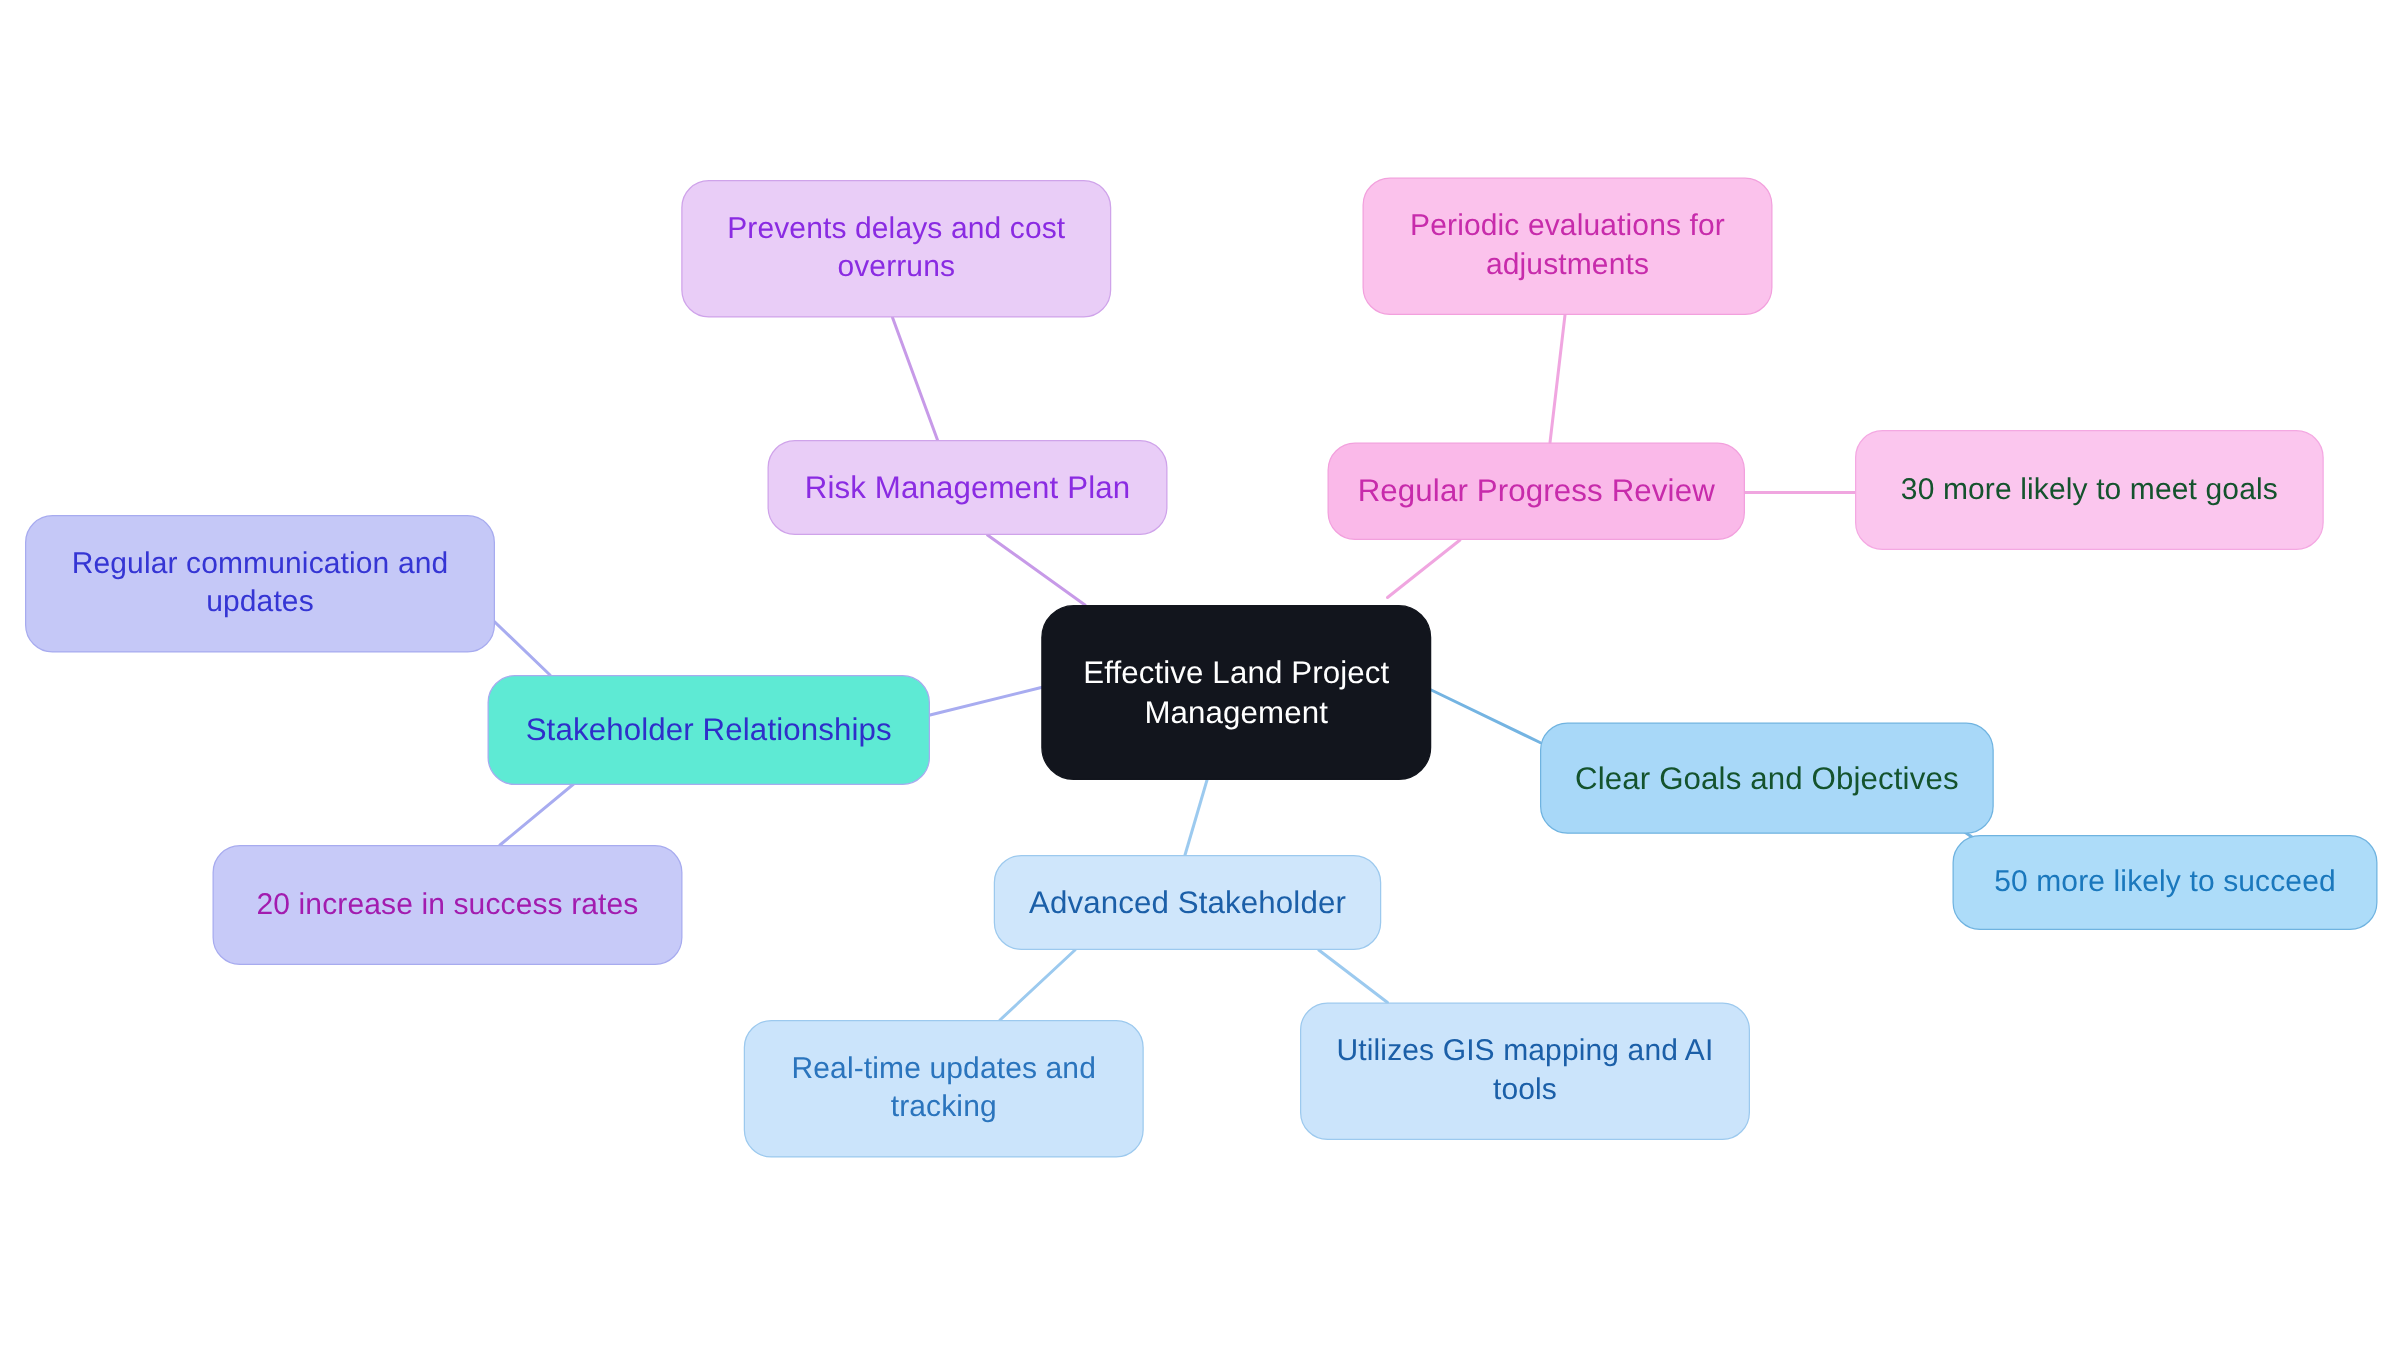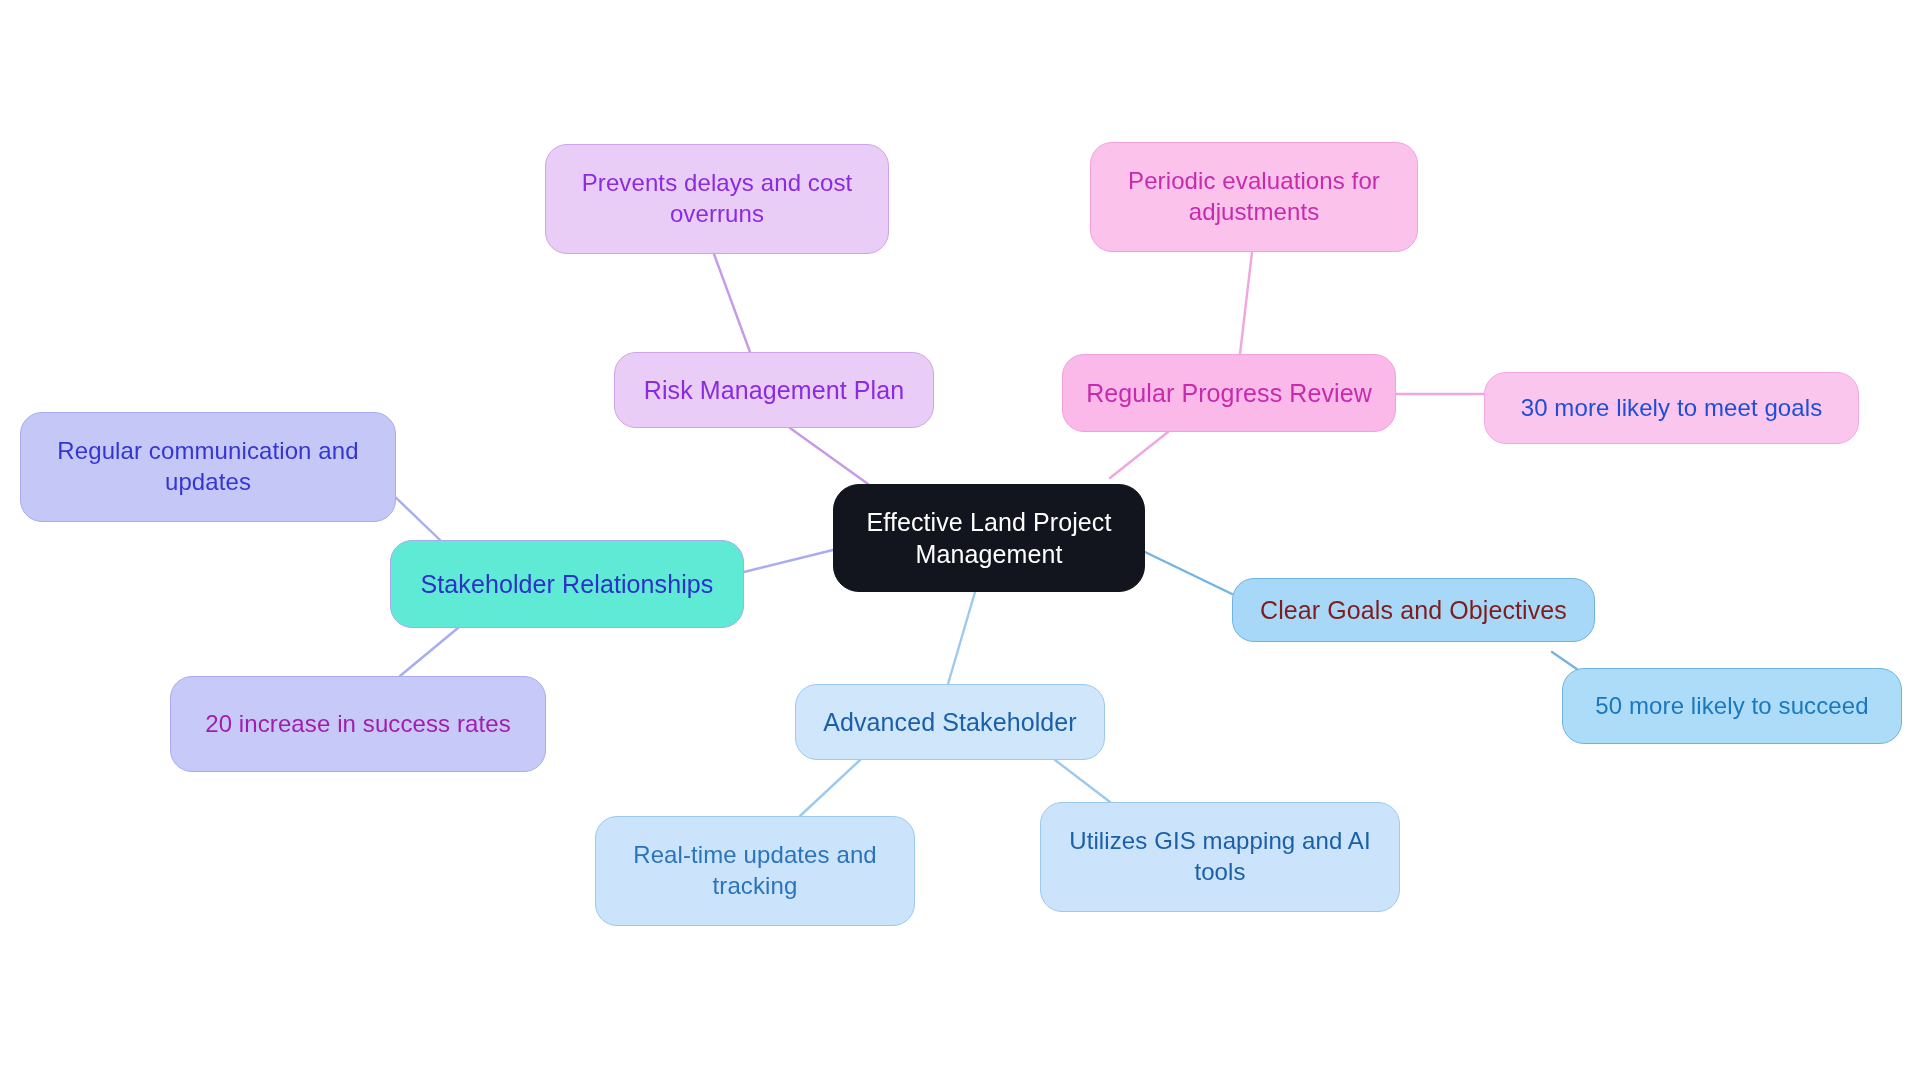--- a/index.html
+++ b/index.html
@@ -81,30 +81,30 @@
       <line x1="1145" y1="552" x2="1232" y2="594" stroke="#74b4e2"></line>
       <line x1="1552" y1="652" x2="1610" y2="692" stroke="#74b4e2"></line>
       <line x1="975" y1="592" x2="948" y2="684" stroke="#9ccaef"></line>
       <line x1="860" y1="760" x2="800" y2="816" stroke="#9ccaef"></line>
       <line x1="1055" y1="760" x2="1110" y2="802" stroke="#9ccaef"></line>
       <line x1="833" y1="550" x2="744" y2="572" stroke="#a8acf0"></line>
       <line x1="440" y1="540" x2="390" y2="492" stroke="#a8acf0"></line>
       <line x1="470" y1="618" x2="400" y2="676" stroke="#a8acf0"></line>
     </svg>
   <div id="node-layer">
-      <div class="node root" style="left: 833px; top: 484px; width: 312px; height: 108px; background: rgb(18, 21, 29); color: rgb(255, 255, 255); border-color: rgb(18, 21, 29);">Effective Land Project
+      <div class="node root" style="left: 833px; top: 484px; width: 312px; height: 140px; background: rgb(18, 21, 29); color: rgb(255, 255, 255); border-color: rgb(18, 21, 29);">Effective Land Project
 Management</div>
       <div class="node branch" style="left: 614px; top: 352px; width: 320px; height: 76px; background: rgb(233, 205, 247); color: rgb(138, 43, 226); border-color: rgb(207, 163, 234);">Risk Management Plan</div>
       <div class="node leaf" style="left: 545px; top: 144px; width: 344px; height: 110px; background: rgb(233, 205, 247); color: rgb(138, 43, 226); border-color: rgb(207, 163, 234);">Prevents delays and cost
 overruns</div>
       <div class="node branch" style="left: 1062px; top: 354px; width: 334px; height: 78px; background: rgb(250, 185, 233); color: rgb(199, 43, 171); border-color: rgb(242, 160, 221);">Regular Progress Review</div>
       <div class="node leaf" style="left: 1090px; top: 142px; width: 328px; height: 110px; background: rgb(251, 194, 236); color: rgb(199, 43, 171); border-color: rgb(242, 160, 221);">Periodic evaluations for
 adjustments</div>
-      <div class="node leaf" style="left: 1484px; top: 372px; width: 375px; height: 72px; background: rgb(251, 198, 238); color: #1d4ed8; border-color: rgb(244, 168, 226);">30 more likely to meet goals</div>
-      <div class="node branch" style="left: 1232px; top: 578px; width: 363px; height: 64px; background: rgb(168, 216, 248); color: #7f1d1d; border-color: rgb(111, 179, 224);">Clear Goals and Objectives</div>
+      <div class="node leaf" style="left: 1484px; top: 344px; width: 375px; height: 96px; background: rgb(251, 198, 238); color: #14532d; border-color: rgb(244, 168, 226);">30 more likely to meet goals</div>
+      <div class="node branch" style="left: 1232px; top: 578px; width: 363px; height: 89px; background: rgb(168, 216, 248); color: #14532d; border-color: rgb(111, 179, 224);">Clear Goals and Objectives</div>
       <div class="node leaf" style="left: 1562px; top: 668px; width: 340px; height: 76px; background: rgb(173, 220, 249); color: rgb(26, 120, 189); border-color: rgb(111, 179, 224);">50 more likely to succeed</div>
       <div class="node branch" style="left: 795px; top: 684px; width: 310px; height: 76px; background: rgb(207, 230, 251); color: rgb(27, 95, 168); border-color: rgb(156, 201, 238);">Advanced Stakeholder</div>
       <div class="node leaf" style="left: 595px; top: 816px; width: 320px; height: 110px; background: rgb(203, 228, 251); color: rgb(42, 116, 189); border-color: rgb(156, 201, 238);">Real-time updates and
 tracking</div>
       <div class="node leaf" style="left: 1040px; top: 802px; width: 360px; height: 110px; background: rgb(203, 228, 251); color: rgb(27, 95, 168); border-color: rgb(156, 201, 238);">Utilizes GIS mapping and AI
 tools</div>
       <div class="node branch" style="left: 390px; top: 540px; width: 354px; height: 88px; background: #5eead4; color: rgb(47, 47, 201); border-color: rgb(167, 171, 239);">Stakeholder Relationships</div>
       <div class="node leaf" style="left: 20px; top: 412px; width: 376px; height: 110px; background: rgb(197, 200, 247); color: rgb(53, 53, 212); border-color: rgb(167, 171, 239);">Regular communication and
 updates</div>
       <div class="node leaf" style="left: 170px; top: 676px; width: 376px; height: 96px; background: rgb(199, 202, 248); color: #a21caf; border-color: rgb(167, 171, 239);">20 increase in success rates</div>

